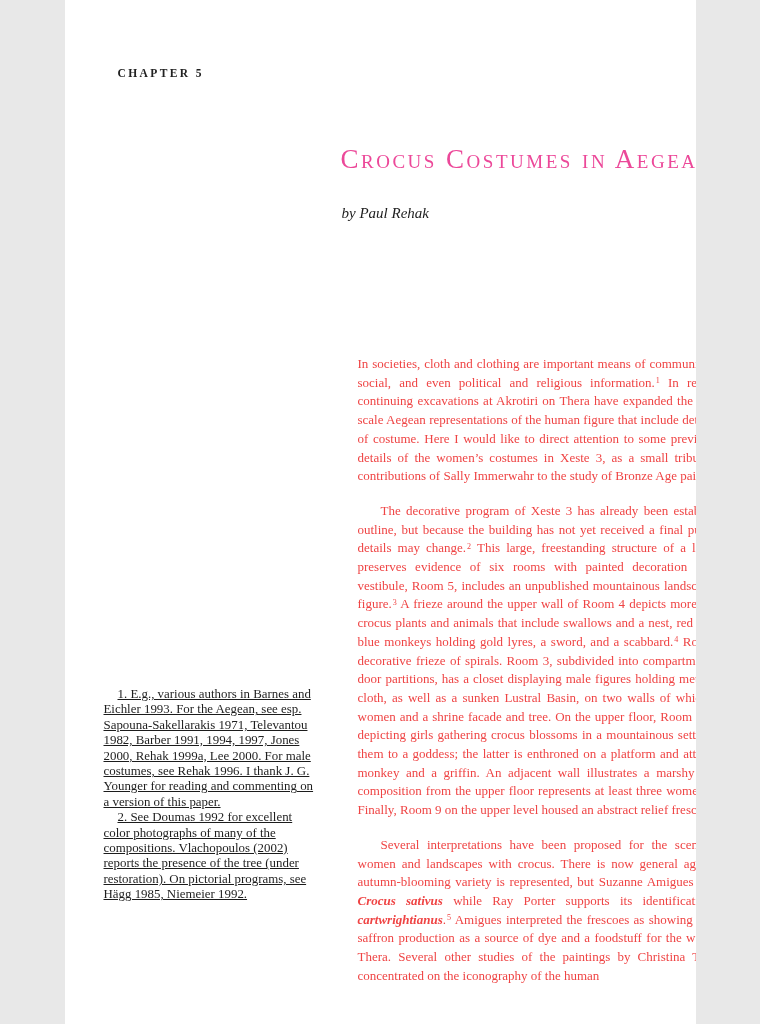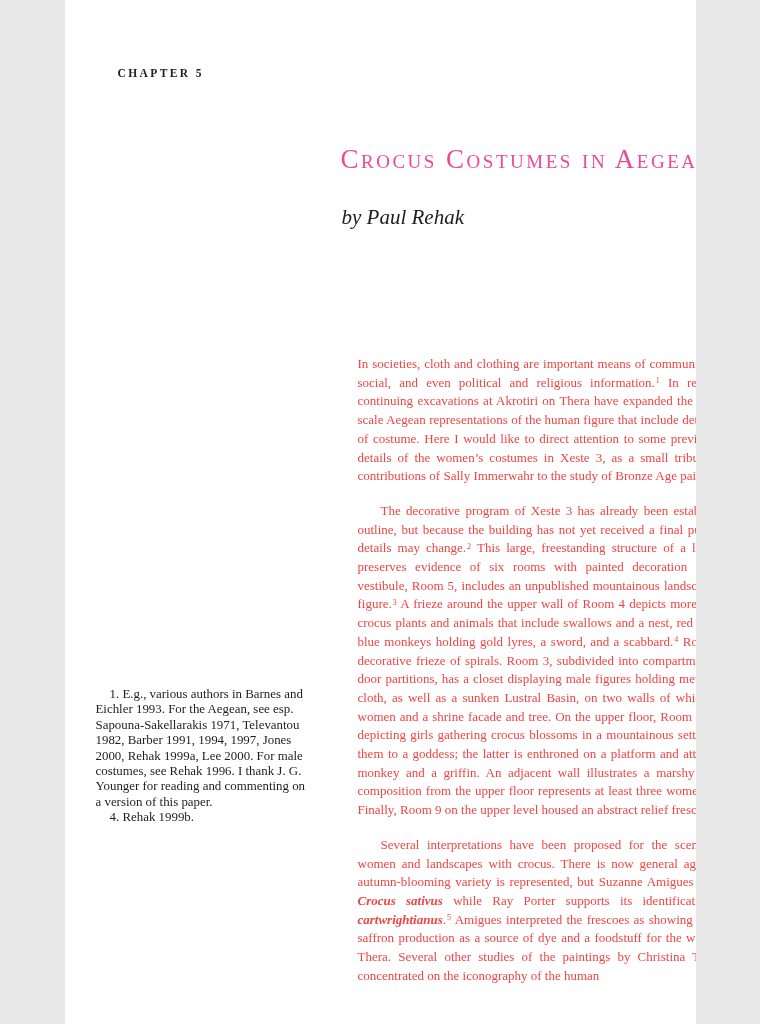--- a/index.html
+++ b/index.html
@@ -35,21 +35,21 @@
     font-variant: small-caps;
     letter-spacing: 2.5px;
     font-weight: 500;
     color: #ec4899;
     white-space: nowrap;
   }
   .byline {
     position: absolute;
     left: 277px;
     top: 205px;
-    font-size: 21px;
+    font-size: 15px;
     font-style: italic;
     color: #1d1d1d;
   }
   .main-text-column {
     position: absolute;
     left: 277px;
     top: 339px;
     width: 456px;
   }
   .main-text-column p {
@@ -69,23 +69,24 @@
     position: relative;
     top: -0.45em;
     margin-left: 1px;
   }
   .main-text-column i {
     font-style: italic;
     font-weight: bold;
   }
   .footnotes-column {
     position: absolute;
-    left: 31px;
+    left: 39px;
     top: 687px;
     width: 215px;
+    text-decoration: underline;
   }
   .footnotes-column p {
     margin: 0;
     font-size: 12.9px;
     line-height: 15.4px;
     text-align: left;
     text-indent: 14px;
     color: #1e1e1e;
   }
 </style>
@@ -95,21 +96,21 @@
 <div class="page">
 
   <div class="chapter-label">CHAPTER 5</div>
 
   <div class="page-title">Crocus Costumes in Aegean Art</div>
 
   <div class="byline">by Paul Rehak</div>
 
   <div class="footnotes-column">
     <p>1. E.g., various authors in Barnes and Eichler 1993. For the Aegean, see esp. Sapouna-Sakellarakis 1971, Televantou 1982, Barber 1991, 1994, 1997, Jones 2000, Rehak 1999a, Lee 2000. For male costumes, see Rehak 1996. I thank J. G. Younger for reading and commenting on a version of this paper.</p>
-    <p>4. Rehak 1999b.</p>
+    <p>2. See Doumas 1992 for excellent color photographs of many of the compositions. Vlachopoulos (2002) reports the presence of the tree (under restoration). On pictorial programs, see Hägg 1985, Niemeier 1992.</p>
   </div>
 
   <div class="main-text-column">
     <p>In societies, cloth and clothing are important means of communicating personal, social, and even political and religious information.<sup>1</sup> In recent years, the continuing excavations at Akrotiri on Thera have expanded the corpus of large-scale Aegean representations of the human figure that include detailed renderings of costume. Here I would like to direct attention to some previously unnoticed details of the women’s costumes in Xeste 3, as a small tribute to the many contributions of Sally Immerwahr to the study of Bronze Age painting.</p>
     <p class="indent">The decorative program of Xeste 3 has already been established in broad outline, but because the building has not yet received a final publication, some details may change.<sup>2</sup> This large, freestanding structure of a least two stories preserves evidence of six rooms with painted decoration (Fig. 5.1). The vestibule, Room 5, includes an unpublished mountainous landscape with a male figure.<sup>3</sup> A frieze around the upper wall of Room 4 depicts more rockwork, with crocus plants and animals that include swallows and a nest, red dragonflies, and blue monkeys holding gold lyres, a sword, and a scabbard.<sup>4</sup> Room 2 features a decorative frieze of spirals. Room 3, subdivided into compartments by pier and door partitions, has a closet displaying male figures holding metal vessels and a cloth, as well as a sunken Lustral Basin, on two walls of which were painted women and a shrine facade and tree. On the upper floor, Room 3′ has two walls depicting girls gathering crocus blossoms in a mountainous setting and offering them to a goddess; the latter is enthroned on a platform and attended by a blue monkey and a griffin. An adjacent wall illustrates a marshy scene. Another composition from the upper floor represents at least three women in procession. Finally, Room 9 on the upper level housed an abstract relief fresco.</p>
     <p class="indent">Several interpretations have been proposed for the scenes that include women and landscapes with crocus. There is now general agreement that an autumn-blooming variety is represented, but Suzanne Amigues argues that it is <i>Crocus sativus</i> while Ray Porter supports its identification as <i>Crocus cartwrightianus</i>.<sup>5</sup> Amigues interpreted the frescoes as showing the centrality of saffron production as a source of dye and a foodstuff for the women of ancient Thera. Several other studies of the paintings by Christina Televantou have concentrated on the iconography of the human</p>
   </div>
 
 </div>
 

